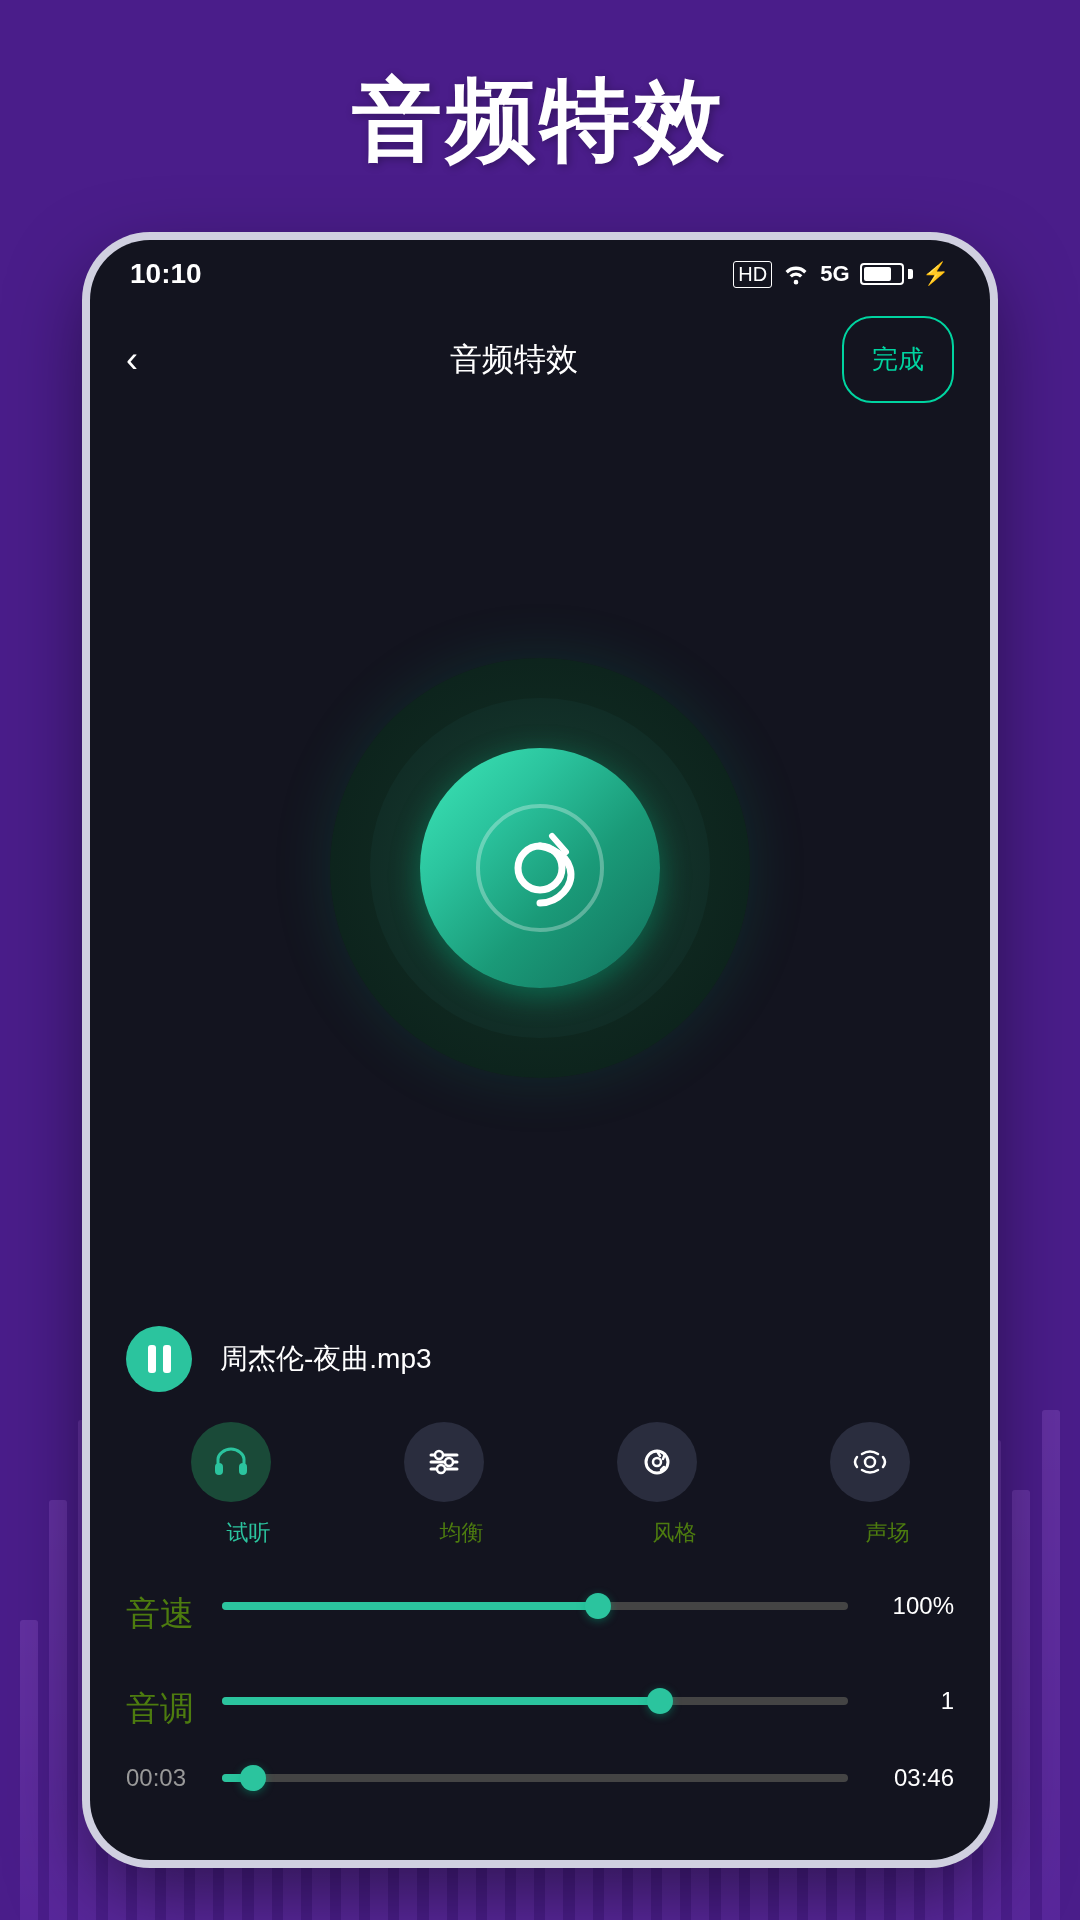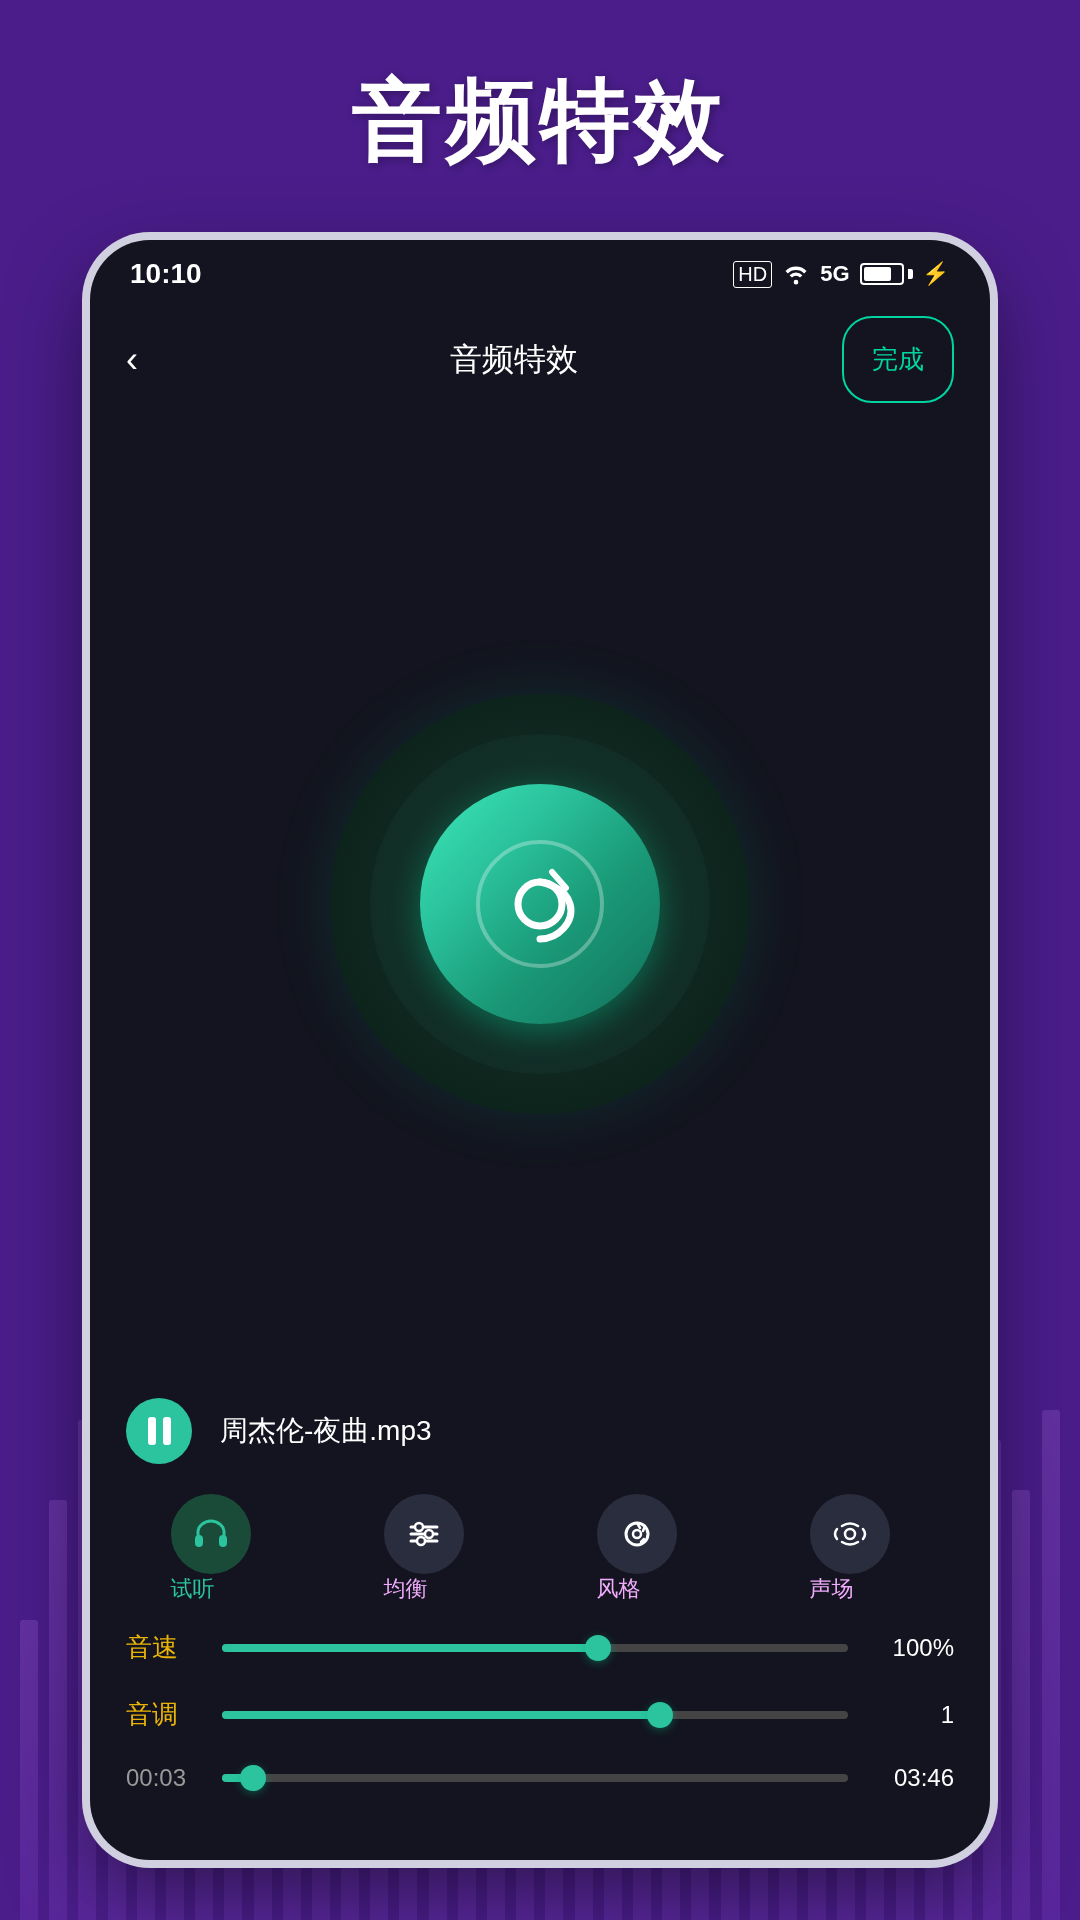--- a/index.html
+++ b/index.html
@@ -219,61 +219,62 @@
     
     .tabs-row {
       display: flex;
       justify-content: space-around;
       padding: 10px 24px 6px;
       flex-shrink: 0;
     }
     .tab-item {
       display: flex;
       flex-direction: column;
-      align-items: flex-start;
-      gap: 0;
+      align-items: flex-end;
+      gap: 16px;
       cursor: pointer;
       width: 100px;
     }
     .tab-icon-wrap {
       width: 80px;
       height: 80px;
       border-radius: 50%;
       background: #2a2d3e;
       display: flex;
       align-items: center;
       justify-content: center;
     }
     .tab-icon-wrap.active {
       background: #1a4a38;
     }
     .tab-label {
-      color: #f0abfc;
+      color: #4d7c0f;
       font-size: 22px;
     }
     .tab-label.active {
       color: #2bc49e;
     }
 
     
     .sliders-area {
       padding: 20px 36px 36px;
       flex-shrink: 0;
     }
     .slider-row {
       display: flex;
       align-items: center;
       margin-bottom: 32px;
       gap: 16px;
     }
     .slider-label {
-      color: #eab308;
-      font-size: 26px;
+      color: #4d7c0f;
+      font-size: 34px;
       width: 80px;
       flex-shrink: 0;
+      margin-top: 17px;
     }
     .slider-track-wrap {
       flex: 1;
       position: relative;
       height: 8px;
     }
     .slider-track {
       width: 100%;
       height: 8px;
       background: #444;

